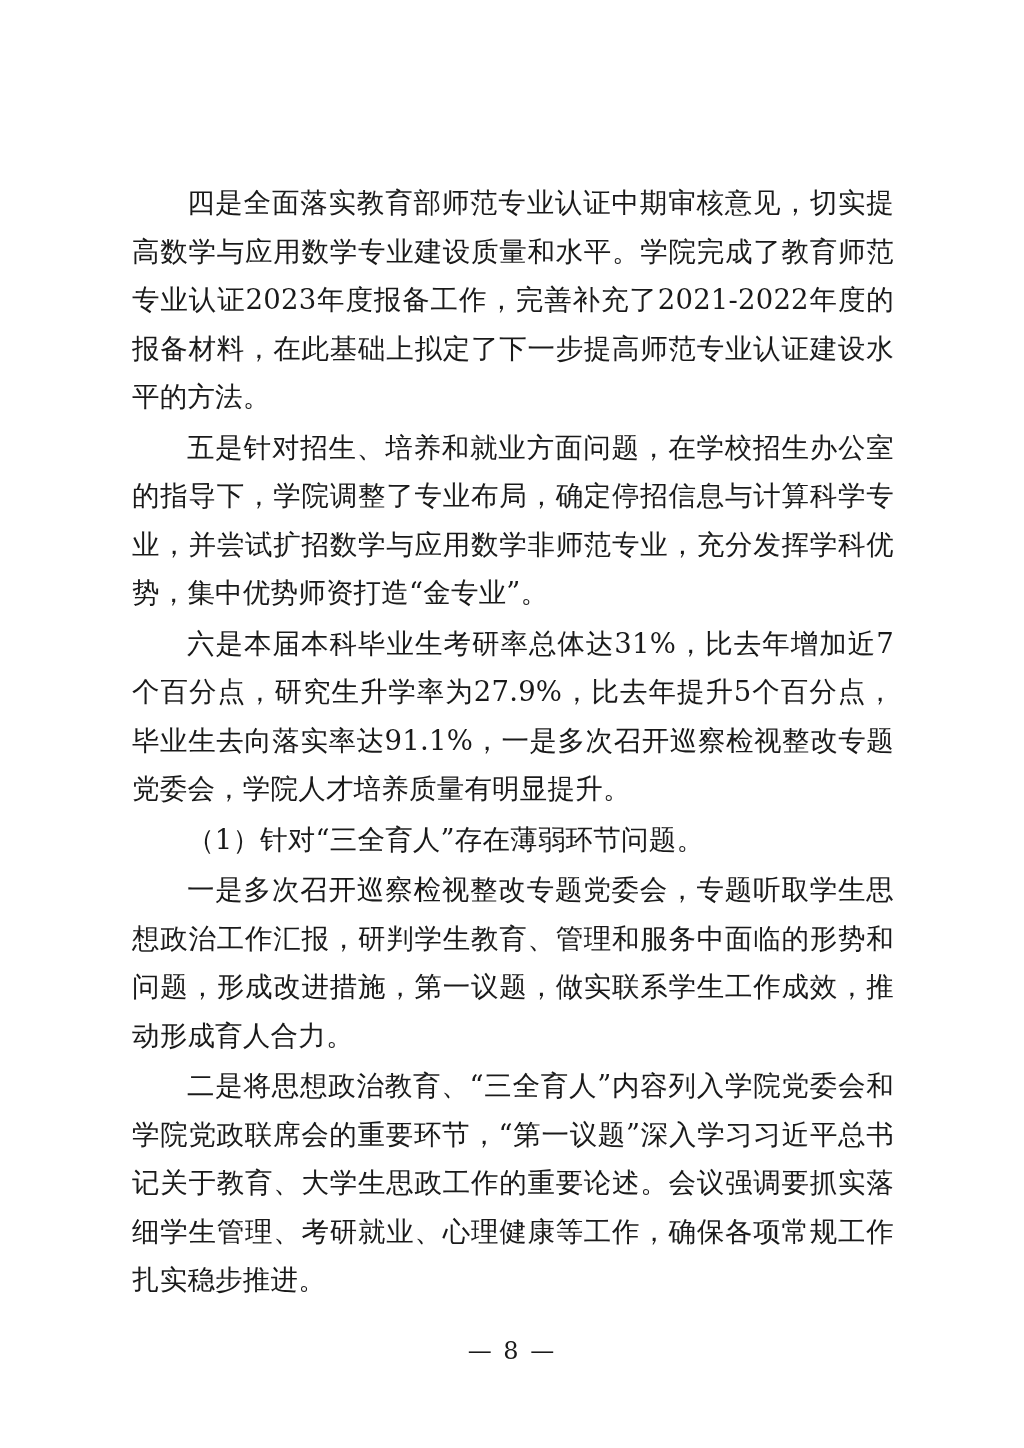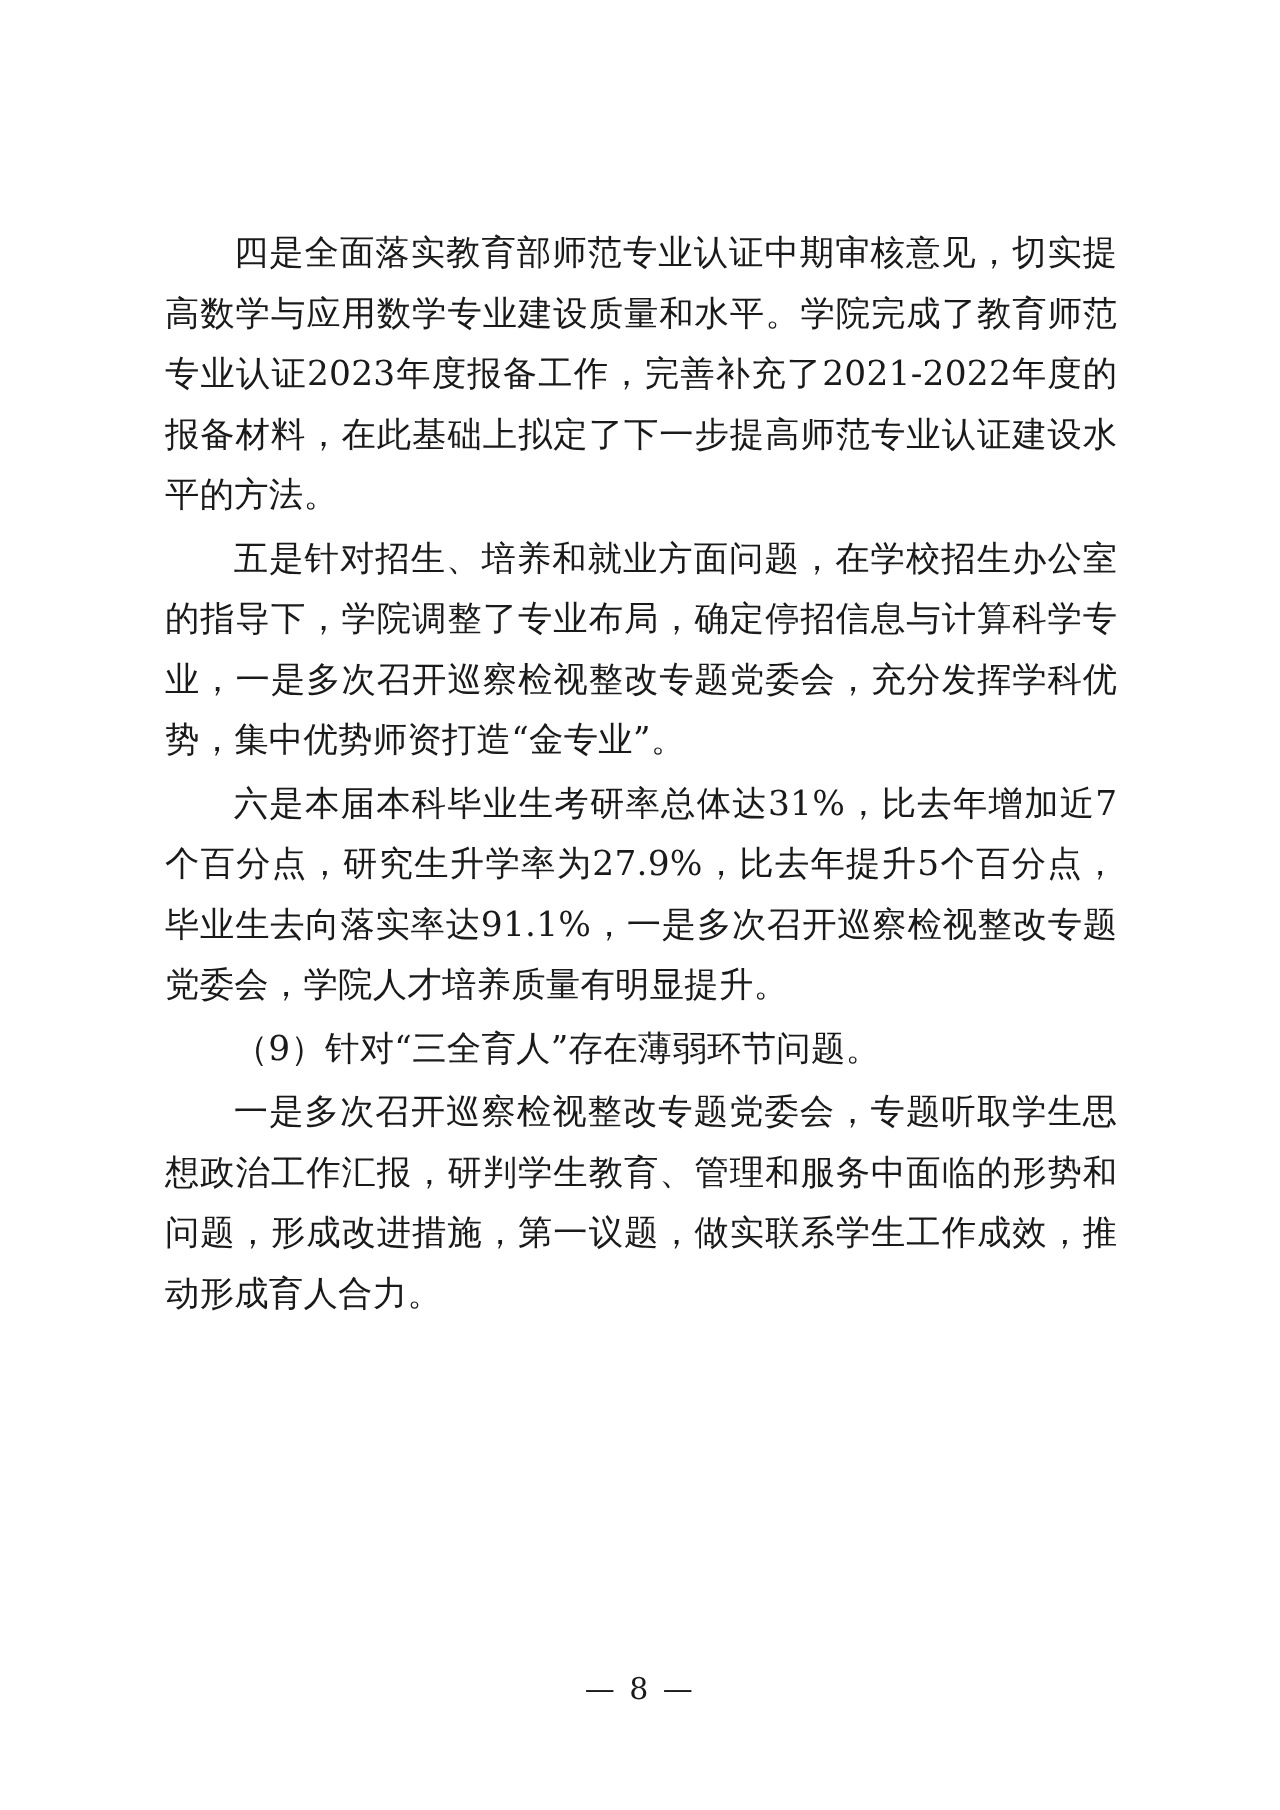--- a/index.html
+++ b/index.html
@@ -44,19 +44,20 @@
     letter-spacing: 2px;
     font-family: "DejaVu Serif", "Liberation Serif", serif;
   }
 </style>
 </head>
 <body>
 
 <div class="page">
   <div class="content">
     <p class="para">四是全面落实教育部师范专业认证中期审核意见，切实提高数学与应用数学专业建设质量和水平。学院完成了教育师范专业认证2023年度报备工作，完善补充了2021-2022年度的报备材料，在此基础上拟定了下一步提高师范专业认证建设水平的方法。</p>
-    <p class="para">五是针对招生、培养和就业方面问题，在学校招生办公室的指导下，学院调整了专业布局，确定停招信息与计算科学专业，一是多次召开巡察检视整改专题党委会，充分发挥学科优势，集中优势师资打造“金专业”。</p>
+    <p class="para">五是针对招生、培养和就业方面问题，在学校招生办公室的指导下，学院调整了专业布局，确定停招信息与计算科学专业，并尝试扩招数学与应用数学非师范专业，充分发挥学科优势，集中优势师资打造“金专业”。</p>
     <p class="para">六是本届本科毕业生考研率总体达31%，比去年增加近7个百分点，研究生升学率为27.9%，比去年提升5个百分点，毕业生去向落实率达91.1%，一是多次召开巡察检视整改专题党委会，学院人才培养质量有明显提升。</p>
-    <p class="para">（9）针对“三全育人”存在薄弱环节问题。</p>
+    <p class="para">（1）针对“三全育人”存在薄弱环节问题。</p>
     <p class="para">一是多次召开巡察检视整改专题党委会，专题听取学生思想政治工作汇报，研判学生教育、管理和服务中面临的形势和问题，形成改进措施，第一议题，做实联系学生工作成效，推动形成育人合力。</p>
+    <p class="para">二是将思想政治教育、“三全育人”内容列入学院党委会和学院党政联席会的重要环节，“第一议题”深入学习习近平总书记关于教育、大学生思政工作的重要论述。会议强调要抓实落细学生管理、考研就业、心理健康等工作，确保各项常规工作扎实稳步推进。</p>
   </div>
   <div class="footer">— 8 —</div>
 </div>
 
 </body></html>

